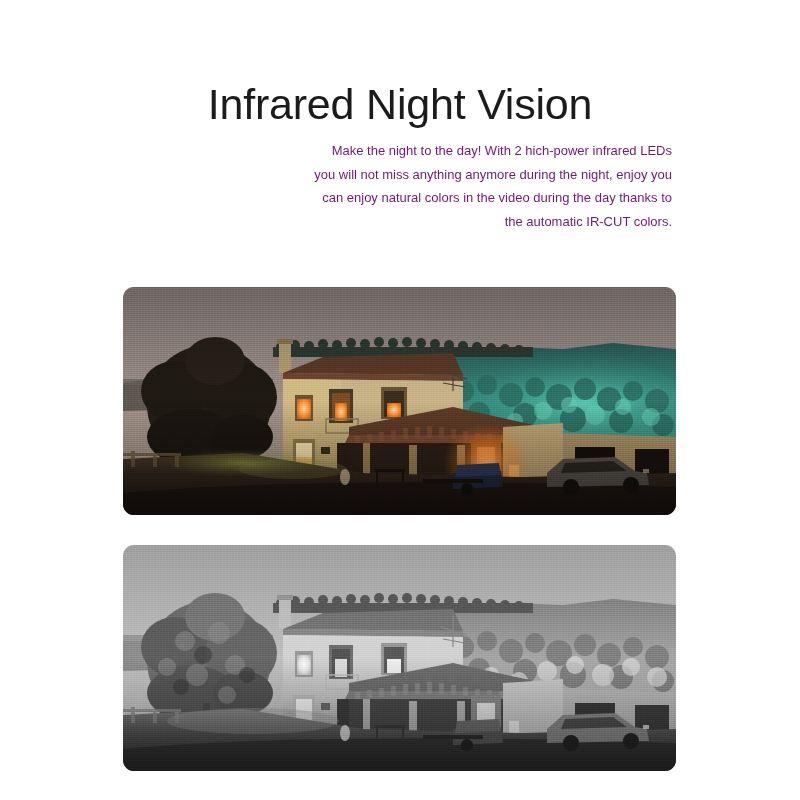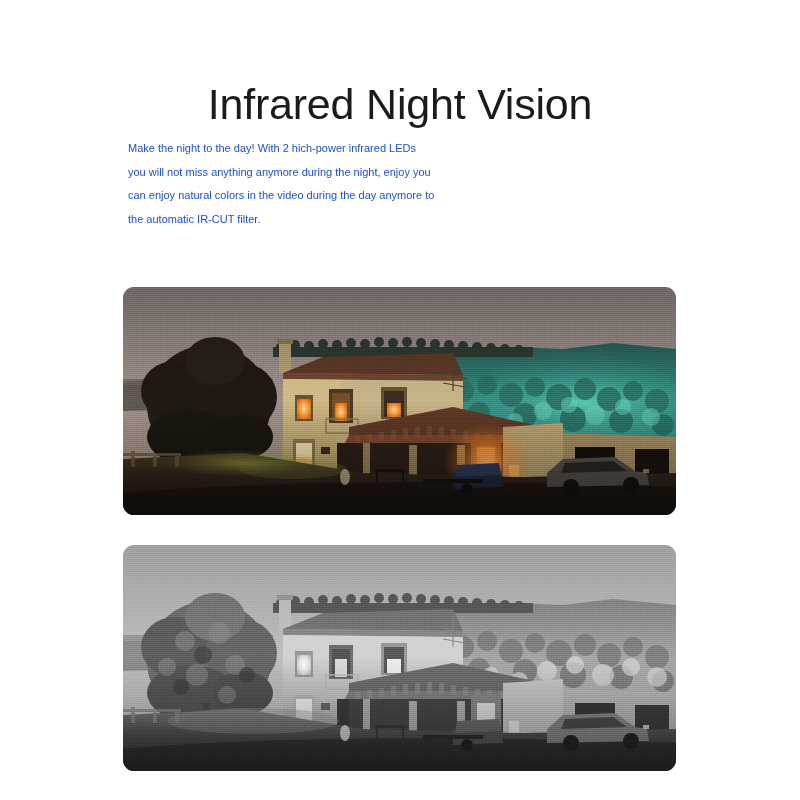--- a/index.html
+++ b/index.html
@@ -34,25 +34,25 @@
     letter-spacing: -0.2px;
     color: #1b1b1b;
   }
 
   
   .subcopy {
     position: absolute;
     top: 126px;
     left: 128px;
     width: 544px;
-    text-align: left;
-    font-size: 11px;
+    text-align: right;
+    font-size: 13px;
     line-height: 23.5px;
     font-weight: 400;
-    color: #1d4ed8;
+    color: #701a75;
   }
   .subcopy .ln { display: block; white-space: nowrap; }
 
   
   .figure {
     position: absolute;
     left: 123px;
     width: 553px;
     border-radius: 11px;
     overflow: hidden;
@@ -75,22 +75,22 @@
 </head>
 <body>
 
 <div class="page">
 
   <h1 class="title">Infrared Night Vision</h1>
 
   <p class="subcopy">
     <span class="ln">Make the night to the day! With 2 hich-power infrared LEDs</span>
     <span class="ln">you will not miss anything anymore during the night, enjoy you</span>
-    <span class="ln">can enjoy natural colors in the video during the day anymore to</span>
-    <span class="ln">the automatic IR-CUT filter.</span>
+    <span class="ln">can enjoy natural colors in the video during the day thanks to</span>
+    <span class="ln">the automatic IR-CUT colors.</span>
   </p>
 
   <div class="figure night">
     <svg viewBox="0 0 553 228" preserveAspectRatio="none">
       <defs>
         <linearGradient id="n-sky" x1="0" y1="0" x2="0" y2="1">
           <stop offset="0" stop-color="#8e8481"></stop>
           <stop offset="0.55" stop-color="#a1928a"></stop>
           <stop offset="1" stop-color="#ac9a86"></stop>
         </linearGradient>

